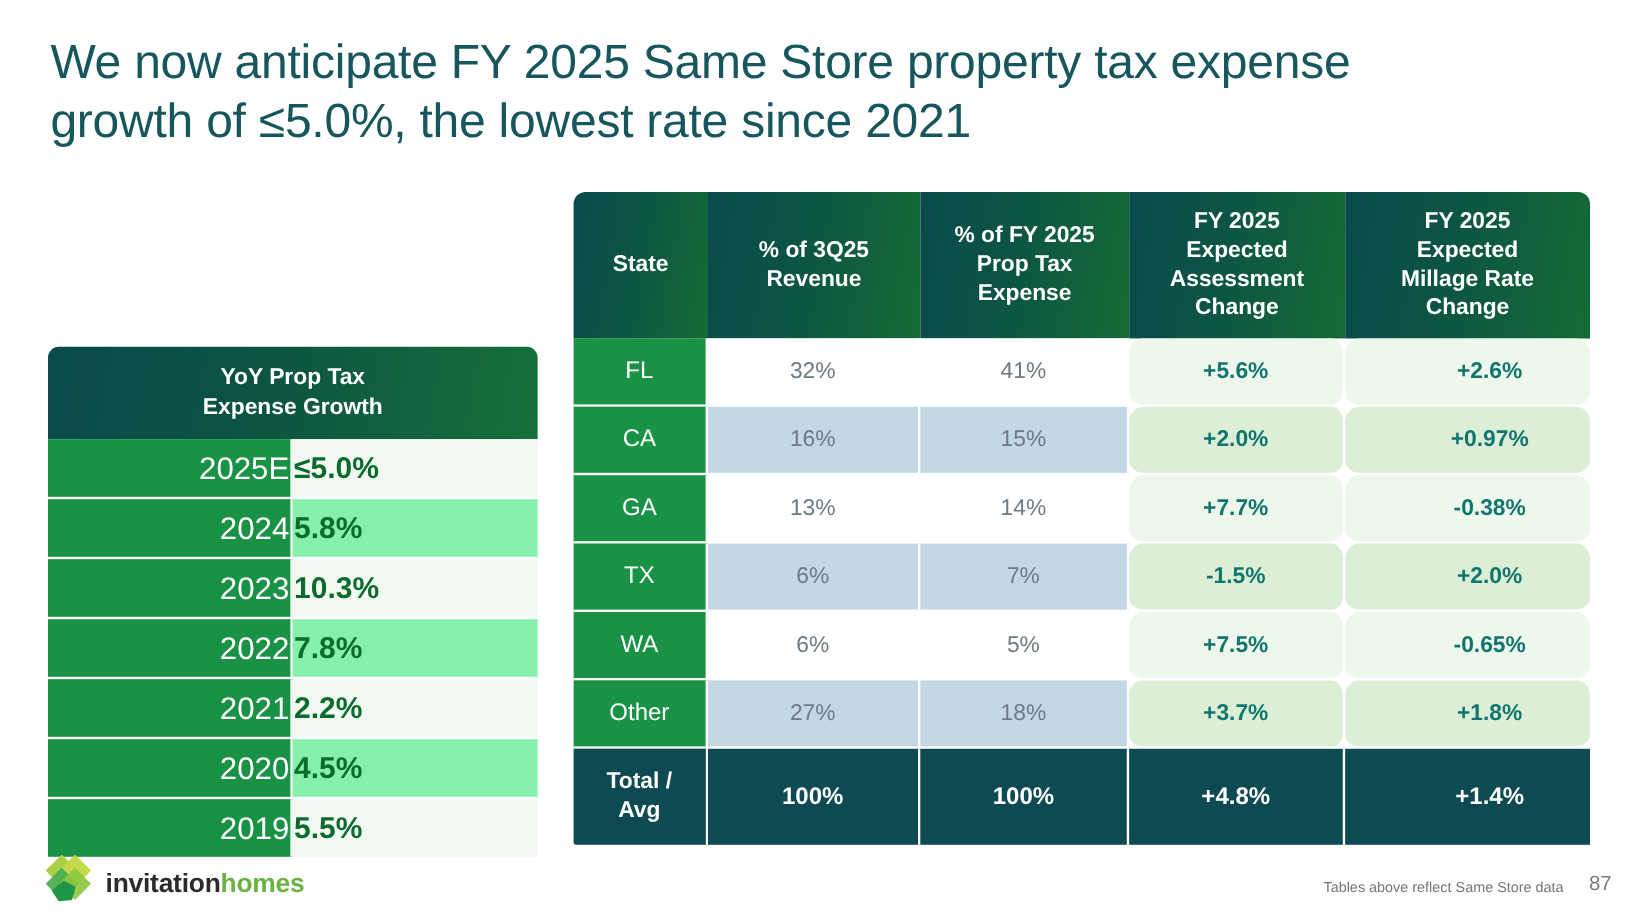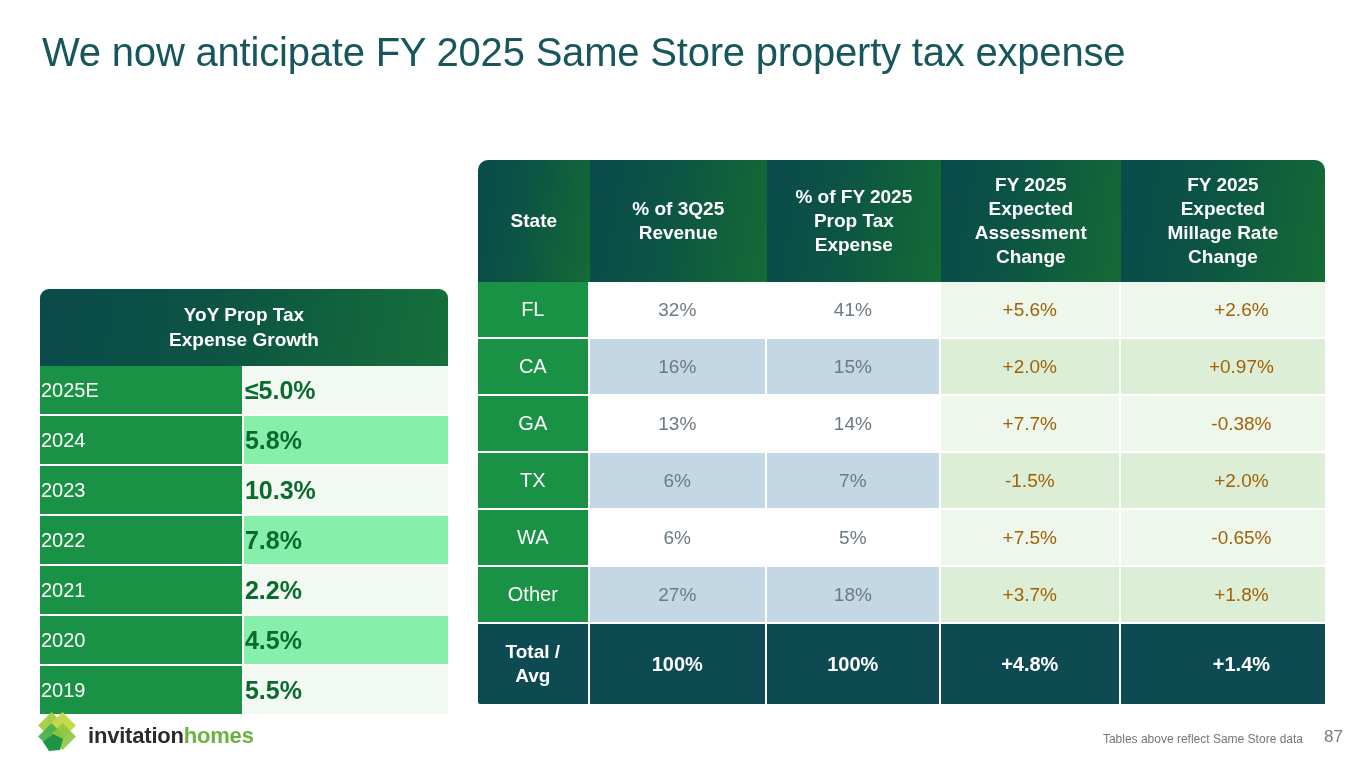--- a/index.html
+++ b/index.html
@@ -53,23 +53,23 @@
   .left-table td {
     height: 46px;
     vertical-align: middle;
     border-bottom: 2px solid #ffffff;
   }
   .left-table tr:last-child td { border-bottom: none; }
   .lt-year {
     width: 203px;
     background: #199245;
     color: #ffffff;
-    font-size: 20px;
+    font-size: 26px;
     font-weight: 400;
-    text-align: left;
+    text-align: right;
     border-right: 2px solid #ffffff;
   }
   .lt-val {
     width: 205px;
     color: #0B6B2C;
     font-size: 25px;
     font-weight: bold;
   }
   .lt-val.odd  { background: #F2F8F2; }
   .lt-val.even { background: #86efac; }
@@ -121,22 +121,23 @@
   .rt-pct {
     font-size: 19px;
     font-weight: 400;
     color: #6E7A82;
   }
   .rt-pct.odd  { background: #FFFFFF; }
   .rt-pct.even { background: #C3D7E4; }
 
   .rt-chg {
     font-size: 19px;
-    font-weight: normal;
-    color: #a16207;
+    font-weight: bold;
+    color: #0f766e;
+    border-radius: 12px;
   }
   .rt-chg.odd  { background: #EDF7EC; }
   .rt-chg.even { background: #DCEFD6; }
 
   .rt-total td {
     background: #0E4A52;
     color: #ffffff;
     font-weight: bold;
     font-size: 20px;
     height: 78px;
@@ -173,20 +174,21 @@
     top: 727px;
     font-size: 17px;
     color: #7A7A7A;
   }
 </style>
 </head>
 <body>
 
 <div class="slide-title">
   <span class="line">We now anticipate FY 2025 Same Store property tax expense</span>
+  <span class="line">growth of ≤5.0%, the lowest rate since 2021</span>
 </div>
 
 <table class="left-table">
   <thead>
     <tr class="lt-head">
       <th colspan="2">
         <div>YoY Prop Tax</div>
         <div>Expense Growth</div>
       </th>
     </tr>

